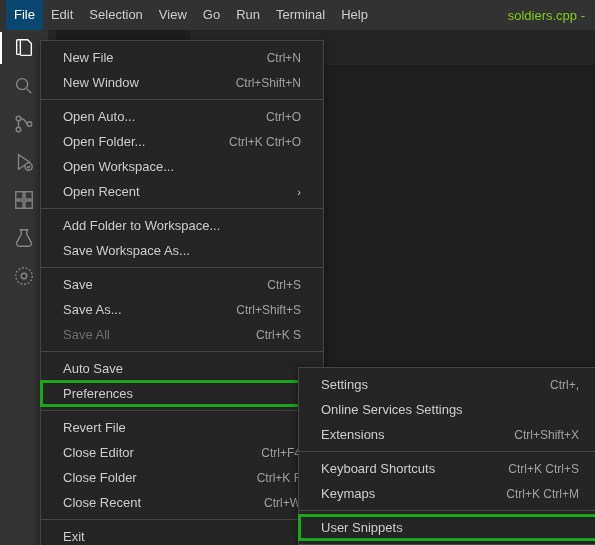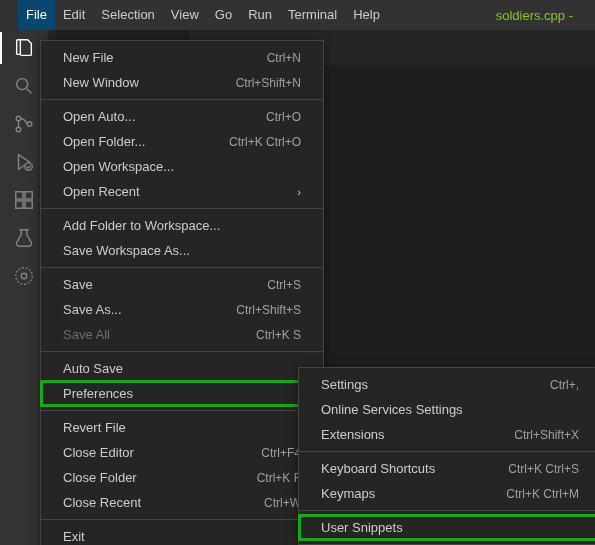--- a/index.html
+++ b/index.html
@@ -9,21 +9,21 @@
     font-family: "Segoe UI", Arial, sans-serif;
     font-size: 13px;
     color: #cccccc;
     overflow: hidden;
   }
   .menubar {
     height: 30px;
     background: #323233;
     display: flex;
     align-items: center;
-    padding: 0 18px;
+    padding: 0 6px;
     color: #cccccc;
   }
   .menubar .item {
     padding: 0 8px;
     height: 30px;
     line-height: 30px;
     cursor: default;
   }
   .menubar .item.active { background: #094771; color: #ffffff; }
   .menubar .spacer { flex: 1; }

